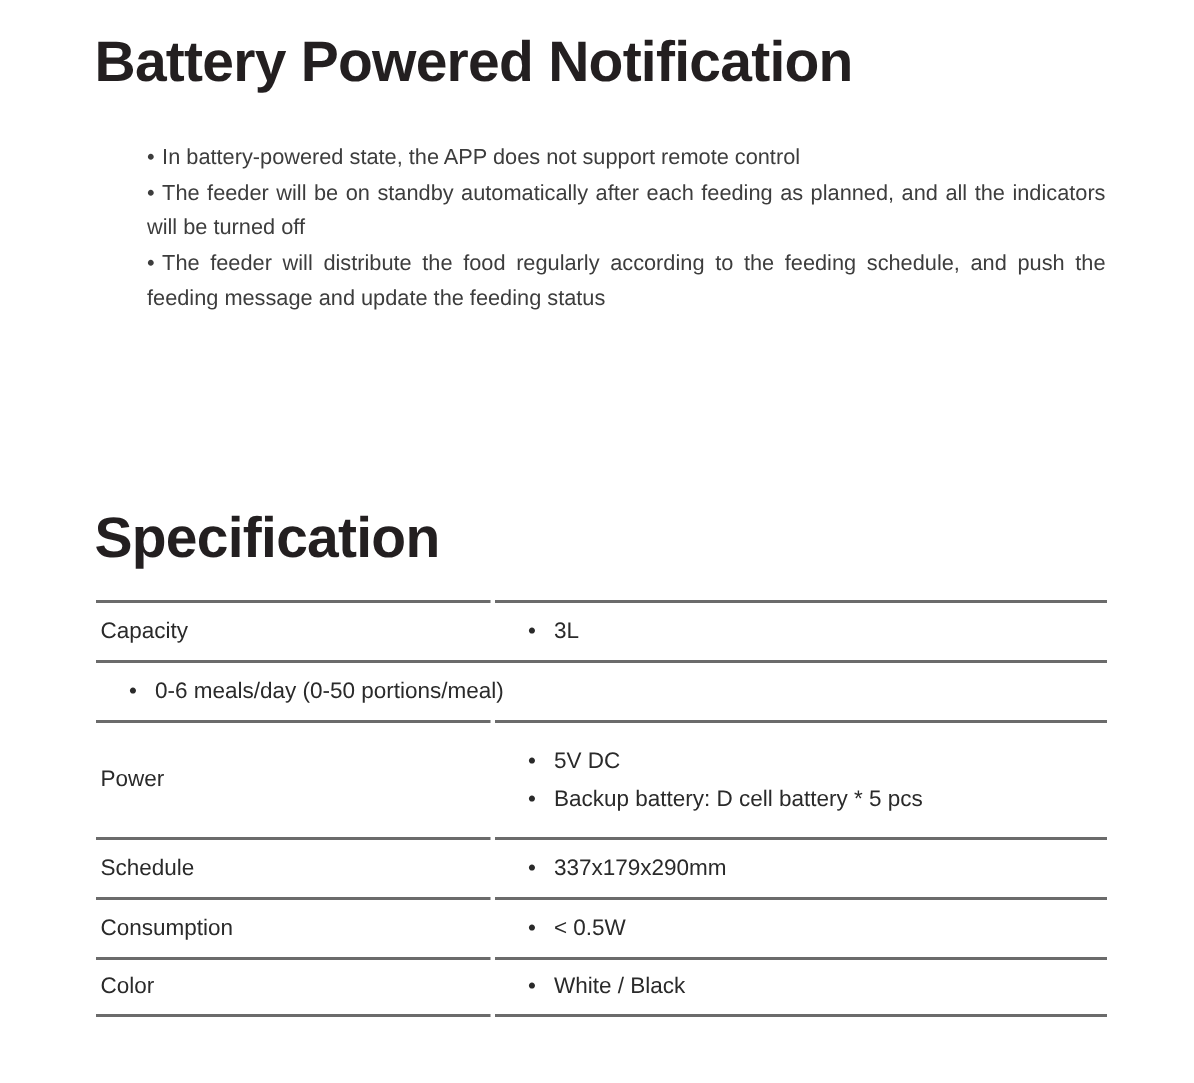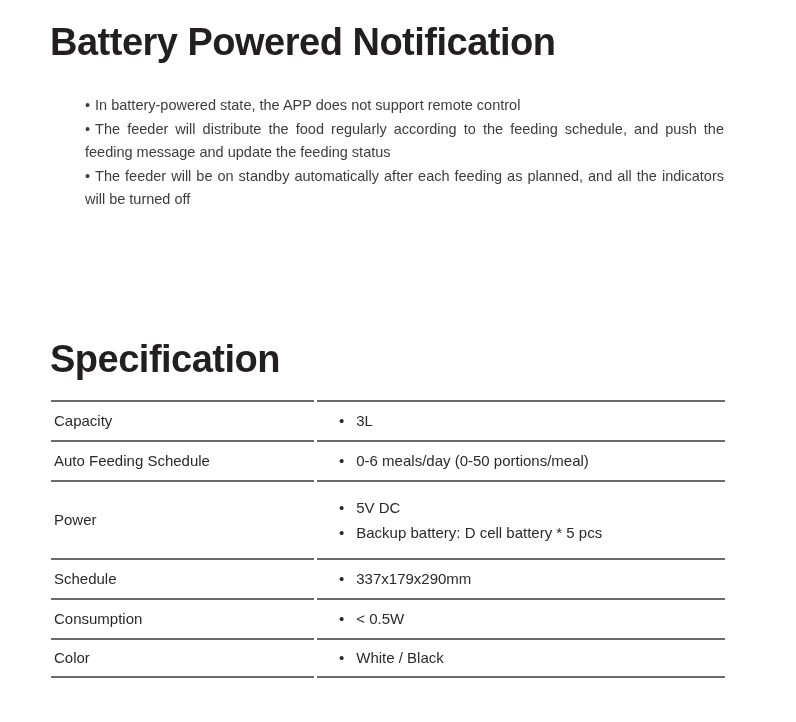--- a/index.html
+++ b/index.html
@@ -7,21 +7,21 @@
   body {
     width: 796px;
     height: 722px;
     font-family: "Liberation Sans", "DejaVu Sans", sans-serif;
     overflow: hidden;
   }
   .page {
     width: 796px;
     height: 722px;
     background: #ffffff;
-    padding: 20px 59px 0 50px;
+    padding: 20px 59px 0 63px;
   }
   .section-title {
     font-size: 38px;
     font-weight: bold;
     letter-spacing: -0.5px;
     line-height: 44px;
     color: #231f20;
   }
   .bullets {
     margin-top: 30px;
@@ -93,47 +93,44 @@
 
 <div class="page">
 
   <h1 class="section-title">Battery Powered Notification</h1>
 
   <div class="bullets">
     <p class="bullet-line">
       <span class="marker">•</span><span>In battery-powered state, the APP does not support remote control</span>
     </p>
     <p class="bullet-line">
-      <span class="marker">•</span><span>The feeder will distribute the food regularly according to the feeding schedule, and push the feeding message and update the feeding status</span>
+      <span class="marker">•</span><span>The feeder will be on standby automatically after each feeding as planned, and all the indicators will be turned off</span>
     </p>
     <p class="bullet-line">
-      <span class="marker">•</span><span>The feeder will be on standby automatically after each feeding as planned, and all the indicators will be turned off</span>
+      <span class="marker">•</span><span>The feeder will distribute the food regularly according to the feeding schedule, and push the feeding message and update the feeding status</span>
     </p>
   </div>
 
   <h1 class="section-title title-spec">Specification</h1>
 
   <div class="spec-table">
 
     <div class="spec-row">
       <div class="cell label-cell h40">
         <span>Capacity</span>
       </div>
       <div class="cell value-cell h40">
         <div class="value-line">
           <span class="dot">•</span>
             <span>3L</span>
         </div>
       </div>
     </div>
 
     <div class="spec-row">
-      <div class="cell label-cell h40">
-        <span>Auto Feeding Schedule</span>
-      </div>
       <div class="cell value-cell h40">
         <div class="value-line">
           <span class="dot">•</span>
             <span>0-6 meals/day (0-50 portions/meal)</span>
         </div>
       </div>
     </div>
 
     <div class="spec-row">
       <div class="cell label-cell h78">

